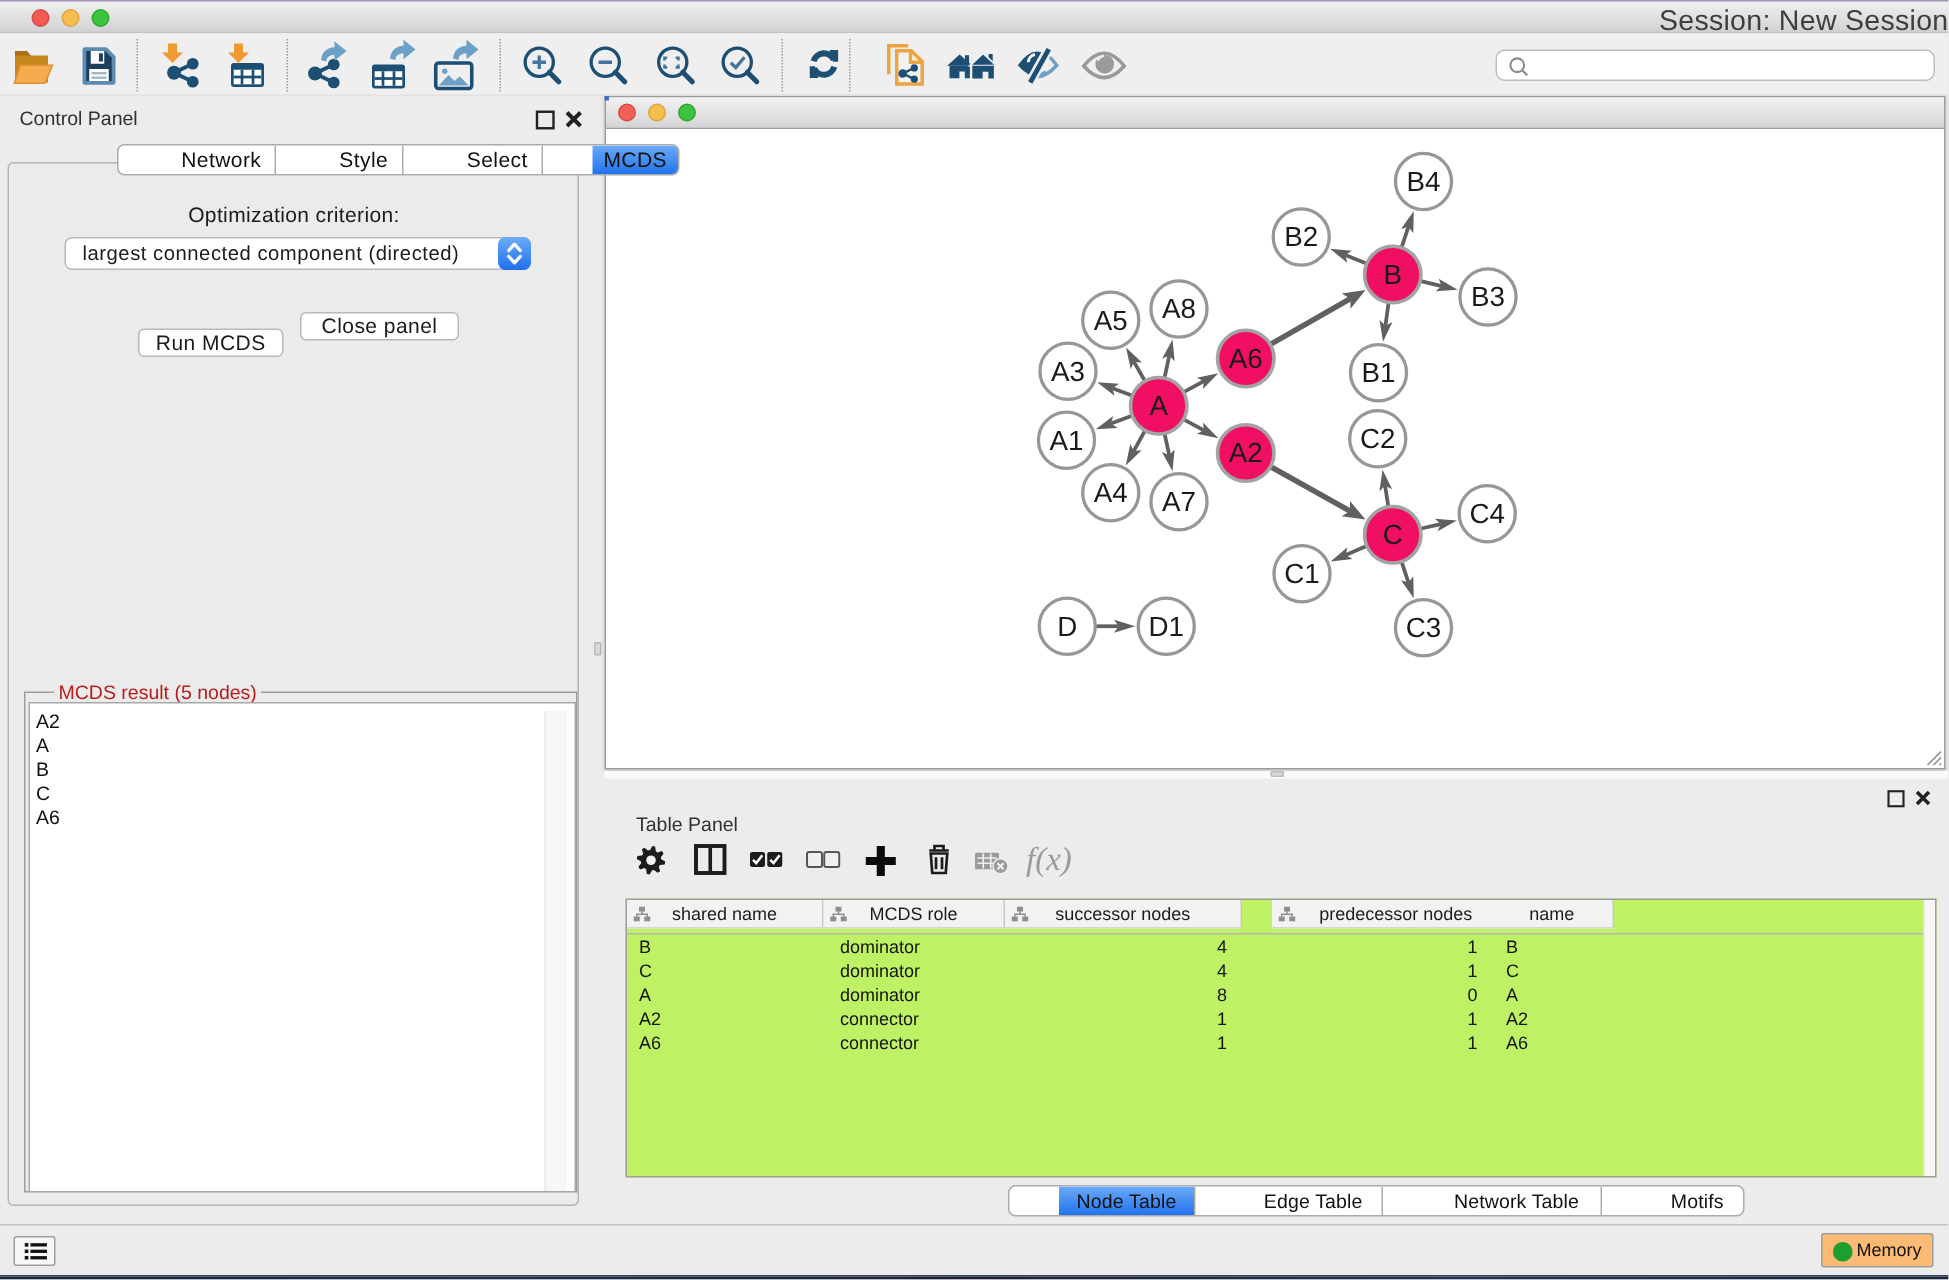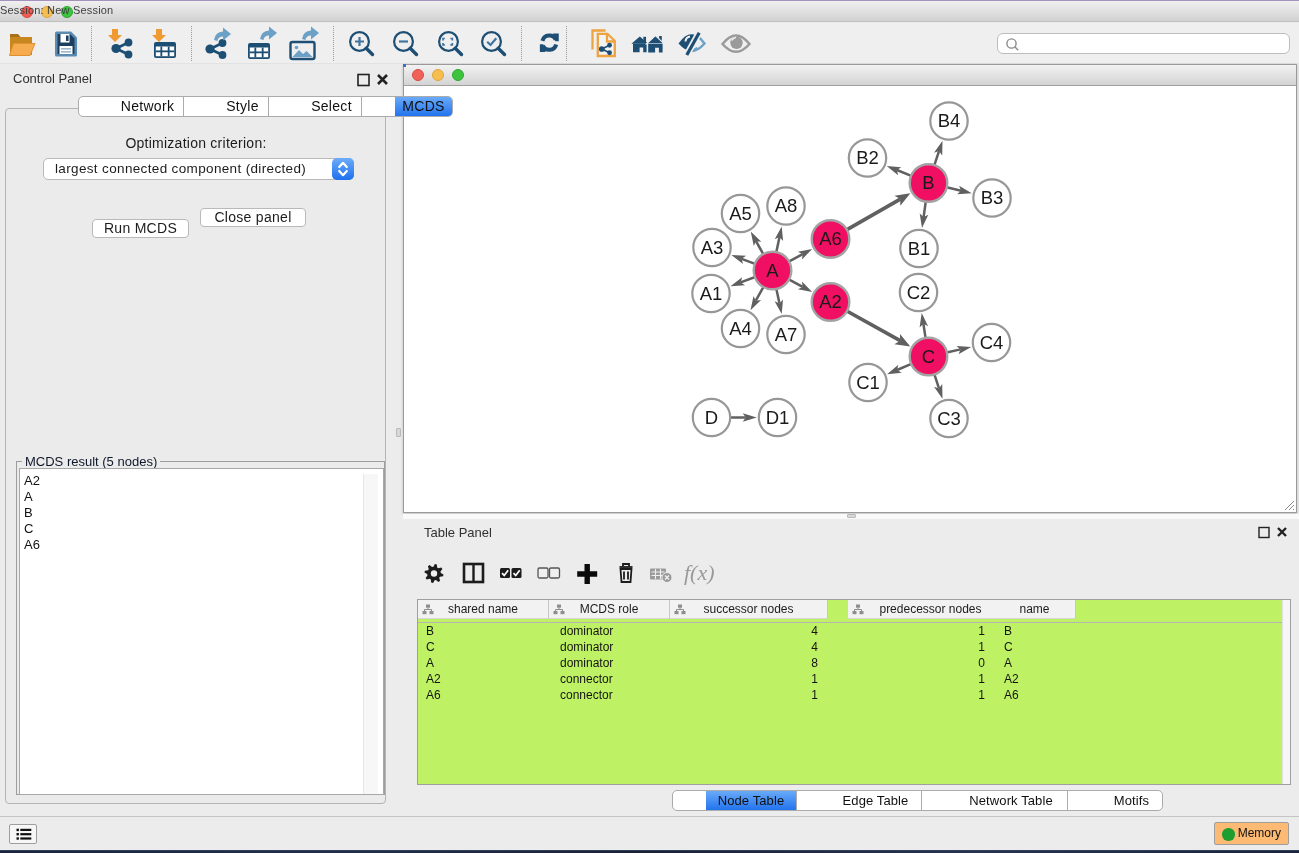--- a/index.html
+++ b/index.html
@@ -5,22 +5,22 @@
 * { margin:0; padding:0; box-sizing:border-box; }
 html,body { width:1299px; height:853px; overflow:hidden; }
 body { font-family:"Liberation Sans", sans-serif; background:#ececec; position:relative; }
 .abs { position:absolute; }
 
 
 #mactop { position:absolute; left:0; top:0; width:1299px; height:22px;
   background:linear-gradient(#f0f0f0,#d2d2d2);
   border-top:1px solid #a492bc; border-bottom:1px solid #c0c0c0; }
 .tl { position:absolute; top:5px; width:12px; height:12px; border-radius:50%; }
-#mactitle { position:absolute; top:3px; left:0; width:100%; text-align:left;
-  font-size:11px; color:#3e3e3e; letter-spacing:0.2px; }
+#mactitle { position:absolute; top:3px; left:0; width:100%; text-align:right;
+  font-size:19px; color:#3e3e3e; letter-spacing:0.2px; }
 
 
 #toolbar { position:absolute; left:0; top:23px; width:1299px; height:41px; background:#efefef; border-bottom:1px solid #e2e2e2; }
 .tsep { position:absolute; top:3px; height:35px; width:0;
   border-left:1px dotted #9a9a9a; }
 #searchbox { position:absolute; left:997px; top:10px; width:293px; height:21px;
   background:#fff; border:1px solid #bdbdbd; border-radius:6px; }
 
 
 #cp-title { position:absolute; left:13px; top:71px; font-size:13px; color:#303030; }
@@ -39,39 +39,39 @@
 #dropdown { position:absolute; left:43px; top:158px; width:311px; height:22px;
   background:#fff; border:1px solid #b9b9b9; border-radius:5px; font-size:13.5px;
   color:#1c1c1c; line-height:20px; padding-left:11px; letter-spacing:0.35px; }
 #dd-step { position:absolute; right:-1px; top:-1px; width:22px; height:22px;
   border-radius:5px; background:linear-gradient(#6cacf9,#1e70ed); }
 .btn { position:absolute; height:19px; background:#fff; border:1px solid #b9b9b9;
   border-radius:4px; font-size:14px; color:#1c1c1c; text-align:center;
   line-height:17px; letter-spacing:0.3px; }
 #fieldset { position:absolute; left:16px; top:461px; width:369px; height:334px;
   border:1px solid #9d9d9d; }
-#fs-legend { position:absolute; left:5px; top:-8px; background:#ebebeb;
-  font-size:13px; color:#0f172a; padding:0 3px; }
+#fs-legend { position:absolute; left:19px; top:-8px; background:#ebebeb;
+  font-size:13px; color:#b91c1c; padding:0 3px; }
 #fs-list { position:absolute; left:2px; top:6px; width:365px; height:327px;
   background:#fff; border:1px solid #a8a8a8; font-size:13px; color:#111; }
 #fs-list .li { padding-left:4px; height:16px; line-height:16px; }
 #fs-list { padding-top:4px; }
 #fs-scroll { position:absolute; right:5px; top:5px; width:15px; height:320px;
   background:#f7f7f7; border-left:1px solid #e6e6e6; }
 
 
 #netwin { position:absolute; left:403px; top:64px; width:894px; height:449px;
   background:#fff; border:1px solid #9a9a9a; box-shadow:0 1px 3px rgba(0,0,0,0.2); }
 #net-tb { position:absolute; left:0; top:0; width:100%; height:21px;
   background:linear-gradient(#f2f2f2,#d4d4d4); border-bottom:1px solid #9f9f9f; }
 #net-title { position:absolute; left:0; top:3px; width:100%; text-align:center;
   font-size:14px; color:#2e2e2e; letter-spacing:0.45px; }
 
 
-#tp-title { position:absolute; left:424px; top:525px; font-size:13px; color:#303030; }
+#tp-title { position:absolute; left:424px; top:542px; font-size:13px; color:#303030; }
 #tbl { position:absolute; left:417px; top:599px; width:874px; height:186px;
   background:#bef264; border:1px solid #9f9f9f; }
 .th { position:absolute; top:0; height:19px; background:#f2f2f2;
   border-right:1px solid #c8c8c8; border-bottom:1px solid #d5d5d5; font-size:12px; color:#1c1c1c; text-align:center;
   line-height:19px; }
 .td { position:absolute; font-size:12px; color:#141414; height:16px; line-height:16px; }
 #tp-tabs { position:absolute; left:672px; top:790px; height:21px; display:flex;
   border:1px solid #ababab; border-radius:5px; background:#fff; overflow:hidden; }
 
 

